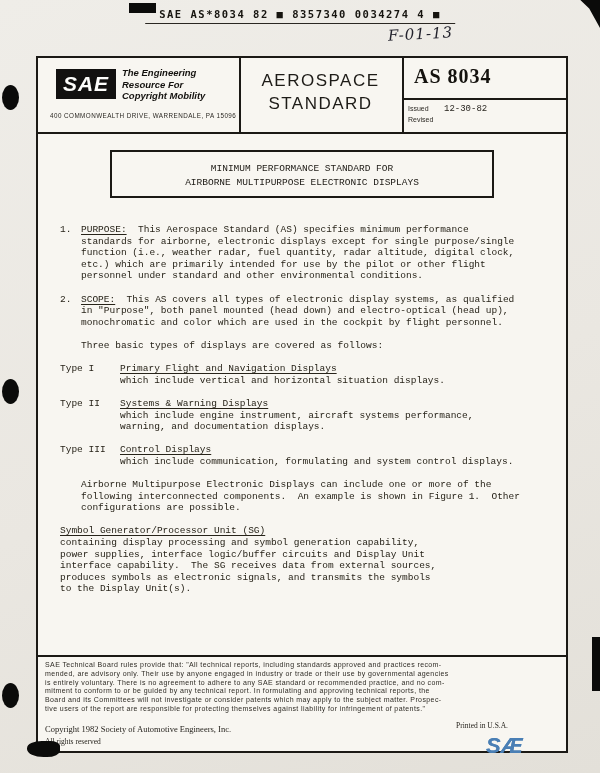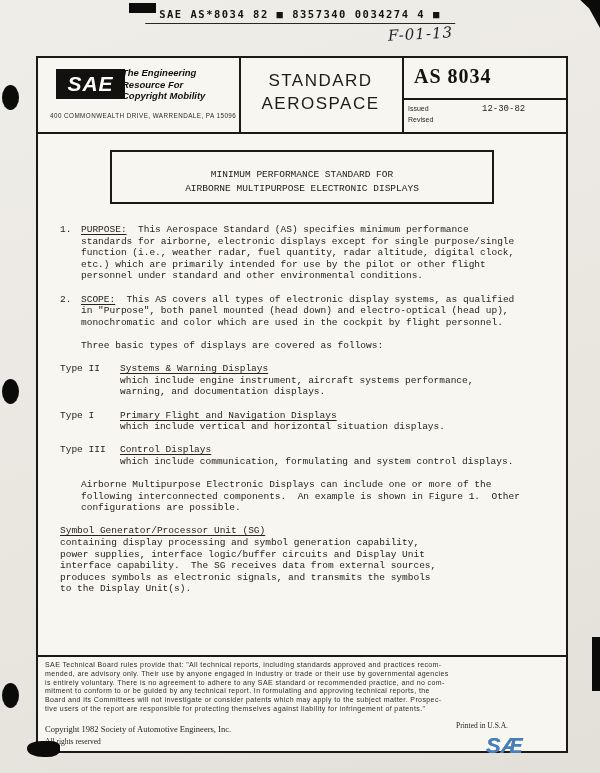--- a/index.html
+++ b/index.html
@@ -26,43 +26,43 @@
   .page {
     position:absolute; left:36px; top:56px; width:532px; height:697px;
     border:2px solid #1b1915; background:#f8f6f1;
   }
   .vline { position:absolute; top:0; height:74px; border-left:2px solid #1b1915; }
   .v1 { left:201px; } .v2 { left:364px; }
   .hdr-bottom { position:absolute; left:0; top:74px; width:100%; border-top:2px solid #1b1915; }
   .as-underline { position:absolute; left:364px; top:40px; right:0; border-top:2px solid #1b1915; }
 
   .sae-logo {
-    position:absolute; left:18px; top:8px; width:69px; height:36px;
+    position:absolute; left:18px; top:8px; width:60px; height:36px;
     background:#121110; color:#fdfdfb; display:flex; align-items:center; justify-content:center;
     font-style:italic; font-weight:bold; font-size:21px; letter-spacing:1px;
     box-shadow:inset 0 3px 0 #f8f6f1, inset 0 -3px 0 #f8f6f1, inset 0 0 0 40px #121110;
   }
   .tagline { position:absolute; left:84px; top:9px; font-weight:bold; font-style:italic;
     font-size:9.5px; line-height:11.5px; color:#14120f; }
   .address { position:absolute; left:12px; top:54px; font-size:6.3px; letter-spacing:.45px; color:#2b2823; }
   .doc-type { position:absolute; left:201px; top:11px; width:163px; text-align:center;
     font-size:17px; letter-spacing:1.5px; line-height:23px; color:#1d1b17; }
   .std-num { position:absolute; left:376px; top:7px;
     font-family:"Liberation Serif", serif; font-weight:bold; font-size:20px;
     letter-spacing:1px; color:#14120e; }
-  .meta-row { position:absolute; left:370px; display:flex; align-items:baseline;gap:38px; }
+  .meta-row { position:absolute; left:370px; display:flex; align-items:baseline; }
   .meta-label { font-size:7px; color:#2b2823; width:36px; }
   .meta-value { font-family:"Liberation Mono", monospace; font-size:9px; color:#221f19; }
   .issued { top:46px; } .revised { top:58px; }
 
   .title-box {
     position:absolute; left:72px; top:92px; width:384px;
     border:2px solid #1b1915; text-align:center;
     font-family:"Liberation Mono", monospace; font-size:9.5px; line-height:14px;
-    padding:16px 0 6px 0; color:#1d1a15;
+    padding:10px 0 6px 0; color:#1d1a15;
   }
 
   
   .doc-body {
     position:absolute; left:22px; top:166px; width:490px;
     font-family:"Liberation Mono", monospace; font-size:9.5px; line-height:11.6px;
     color:#272319;
   }
   .pre { white-space:pre-wrap; }
   .sec { position:relative; padding-left:21px; margin-bottom:11.6px; }
@@ -122,22 +122,22 @@
 
     <div class="sae-logo">SAE</div>
     <div class="tagline">
       <div>The Engineering</div>
       <div>Resource For</div>
       <div>Copyright Mobility</div>
     </div>
     <div class="address">400 COMMONWEALTH DRIVE, WARRENDALE, PA 15096</div>
 
     <div class="doc-type">
+      <div>AEROSPACE</div>
       <div>STANDARD</div>
-      <div>AEROSPACE</div>
     </div>
 
     <div class="std-num">AS 8034</div>
     <div class="meta-row issued">
       <span class="meta-label">Issued</span>
       <span class="meta-value">12-30-82</span>
     </div>
     <div class="meta-row revised">
       <span class="meta-label">Revised</span>
       <span class="meta-value"></span>
@@ -160,33 +160,33 @@
 
       <div class="sec">
         <span class="num">2.</span><span class="u">SCOPE:</span><span class="pre">  This AS covers all types of electronic display systems, as qualified
 in "Purpose", both panel mounted (head down) and electro-optical (head up),
 monochromatic and color which are used in the cockpit by flight personnel.</span>
       </div>
 
       <div class="indent1 pre">Three basic types of displays are covered as follows:</div>
 
       <div class="type-row">
+        <span class="type-label">Type I</span>
+        <span class="type-content">
+          <span class="u block">Primary Flight and Navigation Displays</span>
+          <span class="pre block">which include vertical and horizontal situation displays.</span>
+        </span>
+      </div>
+
+      <div class="type-row">
         <span class="type-label">Type II</span>
         <span class="type-content">
           <span class="u block">Systems &amp; Warning Displays</span>
           <span class="pre block">which include engine instrument, aircraft systems performance,
 warning, and documentation displays.</span>
-        </span>
-      </div>
-
-      <div class="type-row">
-        <span class="type-label">Type I</span>
-        <span class="type-content">
-          <span class="u block">Primary Flight and Navigation Displays</span>
-          <span class="pre block">which include vertical and horizontal situation displays.</span>
         </span>
       </div>
 
       <div class="type-row">
         <span class="type-label">Type III</span>
         <span class="type-content">
           <span class="u block">Control Displays</span>
           <span class="pre block">which include communication, formulating and system control displays.</span>
         </span>
       </div>

